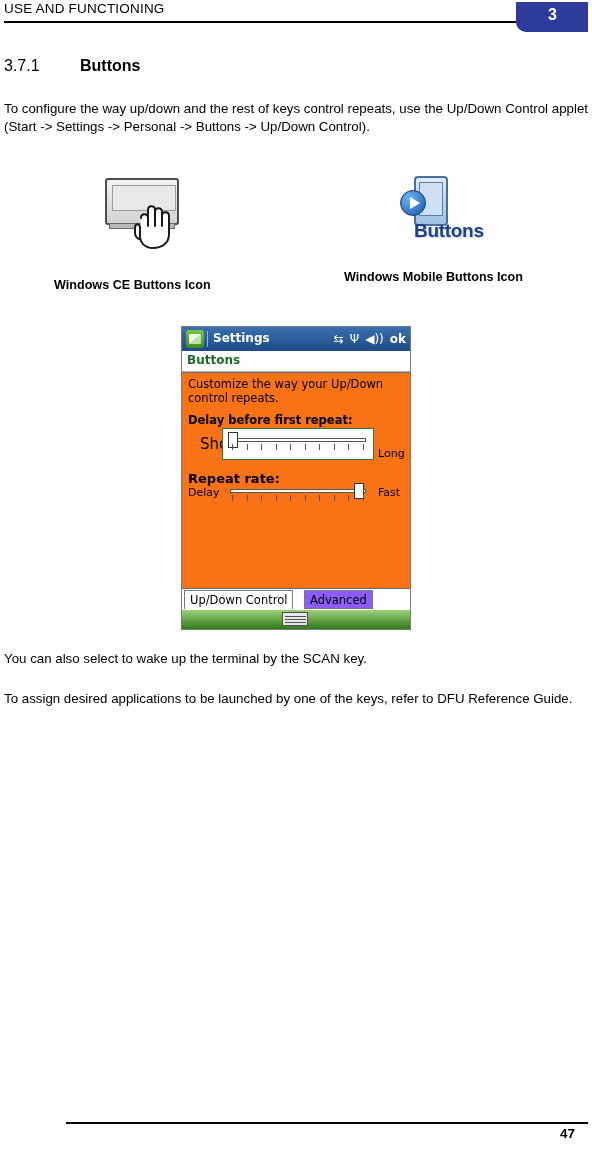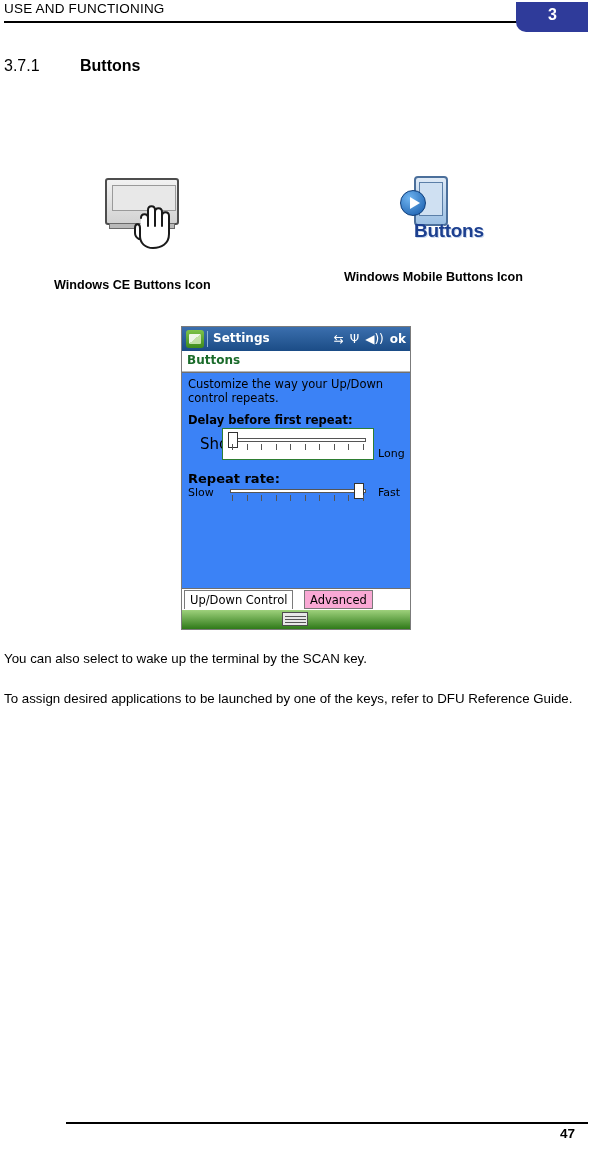--- a/index.html
+++ b/index.html
@@ -306,21 +306,21 @@
     color: #1a6b2a;
     font-size: 12px;
     font-weight: bold;
   }
 
   .pda-body {
     position: absolute;
     left: 0; top: 45px;
     width: 228px;
     height: 216px;
-    background: #3b82f6;
+    background: #f97316;
     border-top: 1px solid #6f6f6f;
   }
   .pda-desc {
     position: absolute;
     left: 6px; top: 4px;
     width: 216px;
     font-size: 11.5px;
     line-height: 14px;
     color: #000000;
   }
@@ -419,21 +419,21 @@
     box-sizing: border-box;
     border: 1px solid #7a7a7a;
   }
   .tab-updown {
     left: 2px;
     background: #ffffff;
     border-bottom: none;
   }
   .tab-adv {
     left: 122px;
-    background: #f9a8d4;
+    background: #8b5cf6;
   }
   .pda-taskbar {
     position: absolute;
     left: 0; top: 283px;
     width: 228px; height: 19px;
     background: linear-gradient(#9ed17c, #2f7a19);
   }
   .kb-btn {
     position: absolute;
     left: 100px; top: 2px;
@@ -476,20 +476,21 @@
     <div class="header-title">USE AND FUNCTIONING</div>
     <div class="header-rule"></div>
     <div class="chapter-tab">
       <span>3</span>
     </div>
   </div>
 
   <div class="sec-num">3.7.1</div>
   <div class="sec-title">Buttons</div>
 
+  <div class="para para-1">To configure the way up/down and the rest of keys control repeats, use the Up/Down Control applet (Start -&gt; Settings -&gt; Personal -&gt; Buttons -&gt; Up/Down Control).</div>
 
   <div class="fig-row">
 
     <div class="ce-icon">
       <div class="screen">
         <div class="screen-inner"></div>
       </div>
       <div class="base"></div>
       <svg class="hand" viewBox="0 0 48 50">
         <path d="M10 18 C10 13, 17 13, 17 18 L17 26 L17 10 C17 5, 24 5, 24 10 L24 26 L24 12 C24 7, 31 7, 31 12 L31 26 L31 16 C31 11, 38 11, 38 16 L38 34 C38 44, 30 48, 22 48 C14 48, 9 43, 9 36 L9 28 C9 23, 4 23, 4 28 L4 33 C4 36, 6 38, 8 39" fill="#ffffff" stroke="#1a1a1a" stroke-width="2" stroke-linejoin="round" stroke-linecap="round"></path>
@@ -547,21 +548,21 @@
           <i></i>
           <i></i>
           <i></i>
           <i></i>
           <i></i>
           <i></i>
           <i></i>
       </div>
 
       <div class="lbl-repeat">Repeat rate:</div>
-      <div class="lbl-slow">Slow</div>
+      <div class="lbl-slow">Delay</div>
       <div class="lbl-fast">Fast</div>
       <div class="track track-repeat"></div>
       <div class="thumb thumb-repeat"></div>
       <div class="ticks ticks-repeat">
         <i></i>
           <i></i>
           <i></i>
           <i></i>
           <i></i>
           <i></i>

